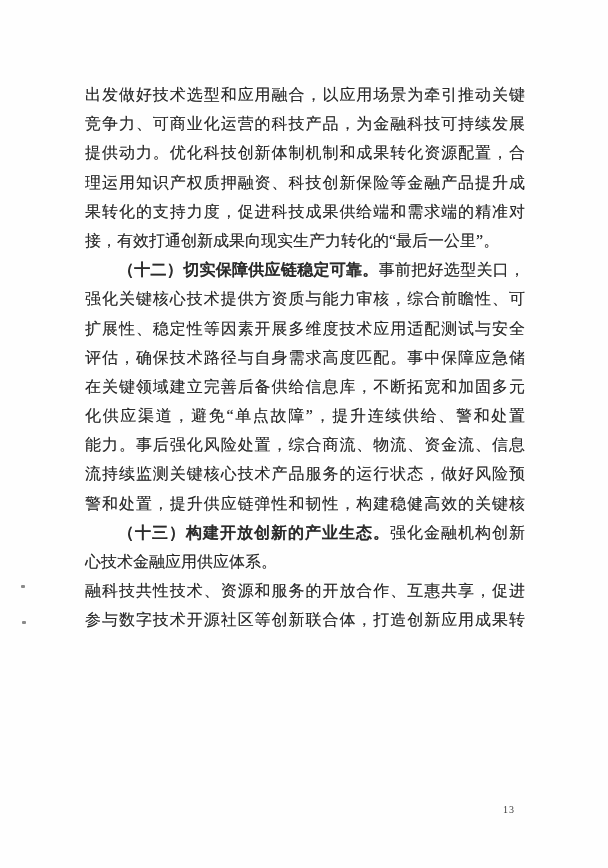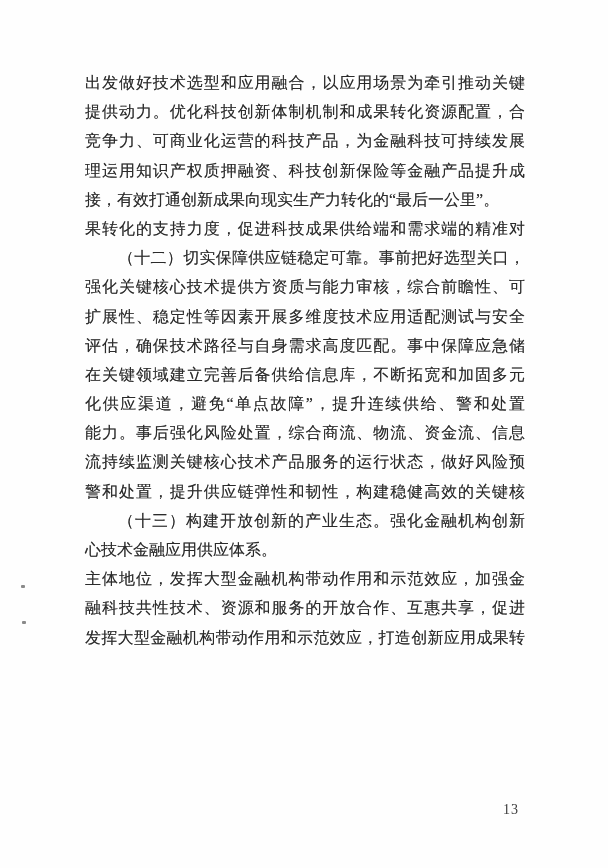--- a/index.html
+++ b/index.html
@@ -13,21 +13,21 @@
     position: relative;
     width: 608px;
     height: 868px;
     background: #fefefe;
     overflow: hidden;
     font-family: "Liberation Serif", "DejaVu Serif", serif;
   }
   .text-block {
     position: absolute;
     left: 85px;
-    top: 68px;
+    top: 80px;
     width: 440px;
     color: #2b2b2b;
     font-size: 16px;
     text-shadow: 0 0 0.5px rgba(43,43,43,0.5);
   }
   .line {
     height: 29.2px;
     line-height: 29.2px;
     text-align: justify;
     text-align-last: justify;
@@ -35,28 +35,28 @@
     white-space: nowrap;
     overflow: visible;
   }
   .line.last {
     text-align-last: left;
   }
   .line.indent {
     padding-left: 33px;
   }
   .b {
-    font-weight: normal;
+    font-weight: bold;
   }
   .page-number {
     position: absolute;
     left: 503px;
     top: 801px;
     width: 30px;
-    font-size: 14px;
+    font-size: 10px;
     line-height: 18px;
     color: #3a3a3a;
     letter-spacing: 1px;
     font-family: "Liberation Serif", "DejaVu Serif", serif;
   }
   .speck {
     position: absolute;
     width: 4px;
     height: 3px;
     background: #8a8a8a;
@@ -68,36 +68,35 @@
 </head>
 <body>
 
 <div class="page">
 
   <div class="speck s1"></div>
   <div class="speck s2"></div>
 
   <div class="text-block">
     <div class="line"><span class="b"></span><span>出发做好技术选型和应用融合，以应用场景为牵引推动关键</span></div>
+    <div class="line"><span class="b"></span><span>竞争力、可商业化运营的科技产品，为金融科技可持续发展</span></div>
     <div class="line"><span class="b"></span><span>提供动力。优化科技创新体制机制和成果转化资源配置，合</span></div>
-    <div class="line"><span class="b"></span><span>竞争力、可商业化运营的科技产品，为金融科技可持续发展</span></div>
     <div class="line"><span class="b"></span><span>理运用知识产权质押融资、科技创新保险等金融产品提升成</span></div>
+    <div class="line"><span class="b"></span><span>果转化的支持力度，促进科技成果供给端和需求端的精准对</span></div>
     <div class="line last"><span class="b"></span><span>接，有效打通创新成果向现实生产力转化的“最后一公里”。</span></div>
-    <div class="line"><span class="b"></span><span>果转化的支持力度，促进科技成果供给端和需求端的精准对</span></div>
     <div class="line indent"><span class="b">（十二）切实保障供应链稳定可靠。</span><span>事前把好选型关口，</span></div>
     <div class="line"><span class="b"></span><span>强化关键核心技术提供方资质与能力审核，综合前瞻性、可</span></div>
     <div class="line"><span class="b"></span><span>扩展性、稳定性等因素开展多维度技术应用适配测试与安全</span></div>
     <div class="line"><span class="b"></span><span>评估，确保技术路径与自身需求高度匹配。事中保障应急储</span></div>
     <div class="line"><span class="b"></span><span>在关键领域建立完善后备供给信息库，不断拓宽和加固多元</span></div>
     <div class="line"><span class="b"></span><span>化供应渠道，避免“单点故障”，提升连续供给、警和处置</span></div>
     <div class="line"><span class="b"></span><span>能力。事后强化风险处置，综合商流、物流、资金流、信息</span></div>
     <div class="line"><span class="b"></span><span>流持续监测关键核心技术产品服务的运行状态，做好风险预</span></div>
     <div class="line"><span class="b"></span><span>警和处置，提升供应链弹性和韧性，构建稳健高效的关键核</span></div>
     <div class="line indent"><span class="b">（十三）构建开放创新的产业生态。</span><span>强化金融机构创新</span></div>
     <div class="line last"><span class="b"></span><span>心技术金融应用供应体系。</span></div>
-    <div class="line"><span class="b"></span><span>主体地位，发挥大型金融机构带动作用和示范效应，加强金</span></div>
     <div class="line"><span class="b"></span><span>融科技共性技术、资源和服务的开放合作、互惠共享，促进</span></div>
-    <div class="line"><span class="b"></span><span>发挥大型金融机构带动作用和示范效应，打造创新应用成果转</span></div>
+    <div class="line"><span class="b"></span><span>参与数字技术开源社区等创新联合体，打造创新应用成果转</span></div>
   </div>
 
   <div class="page-number">13</div>
 
 </div>
 
 </body></html>

